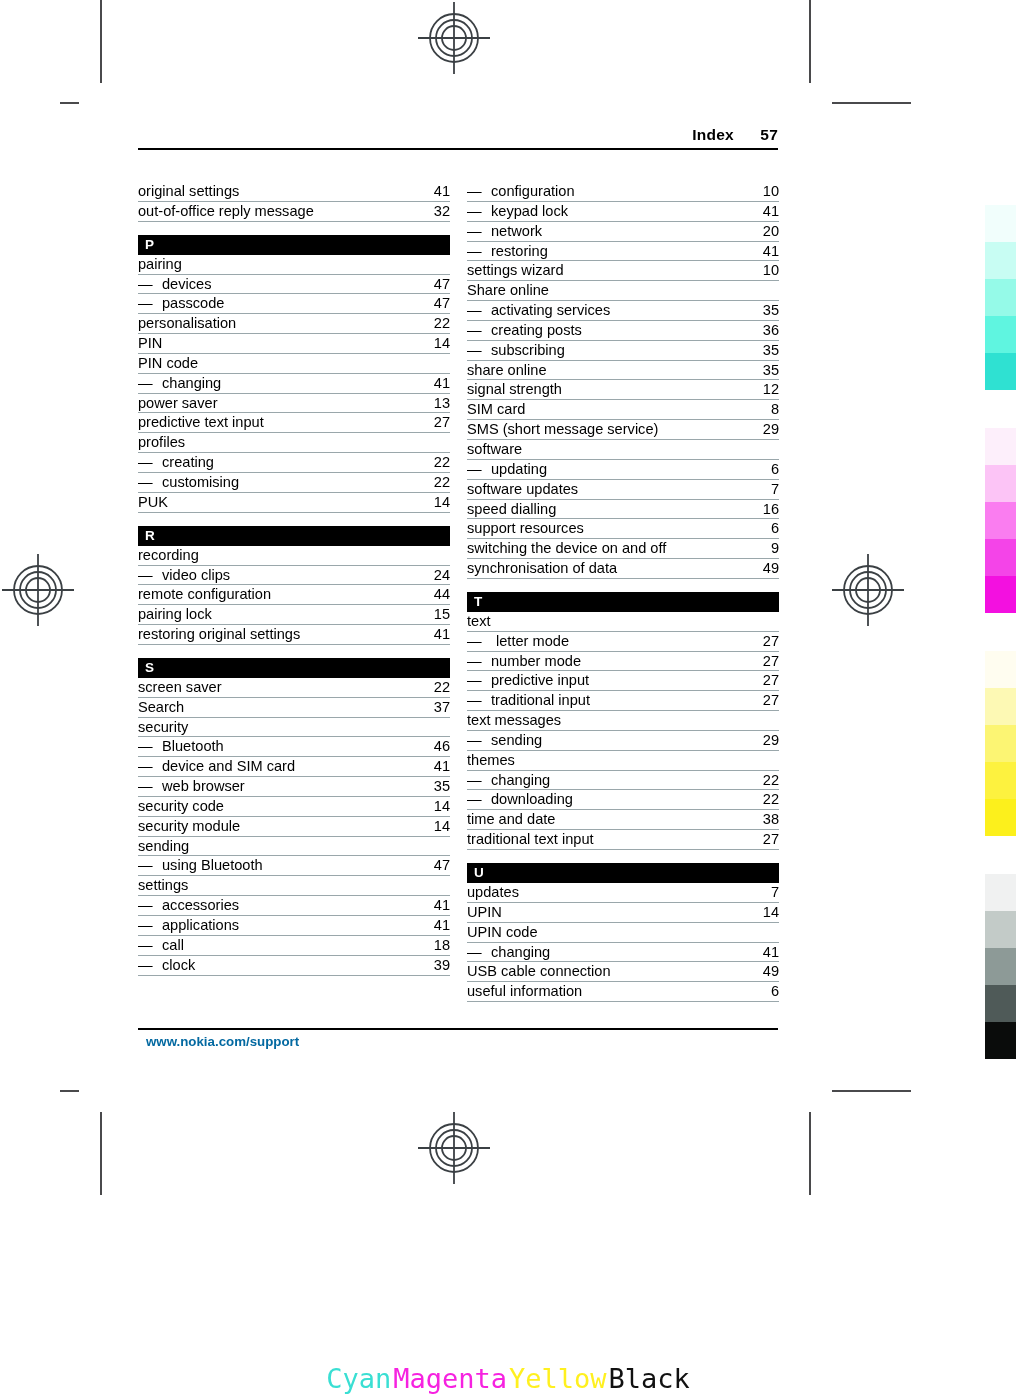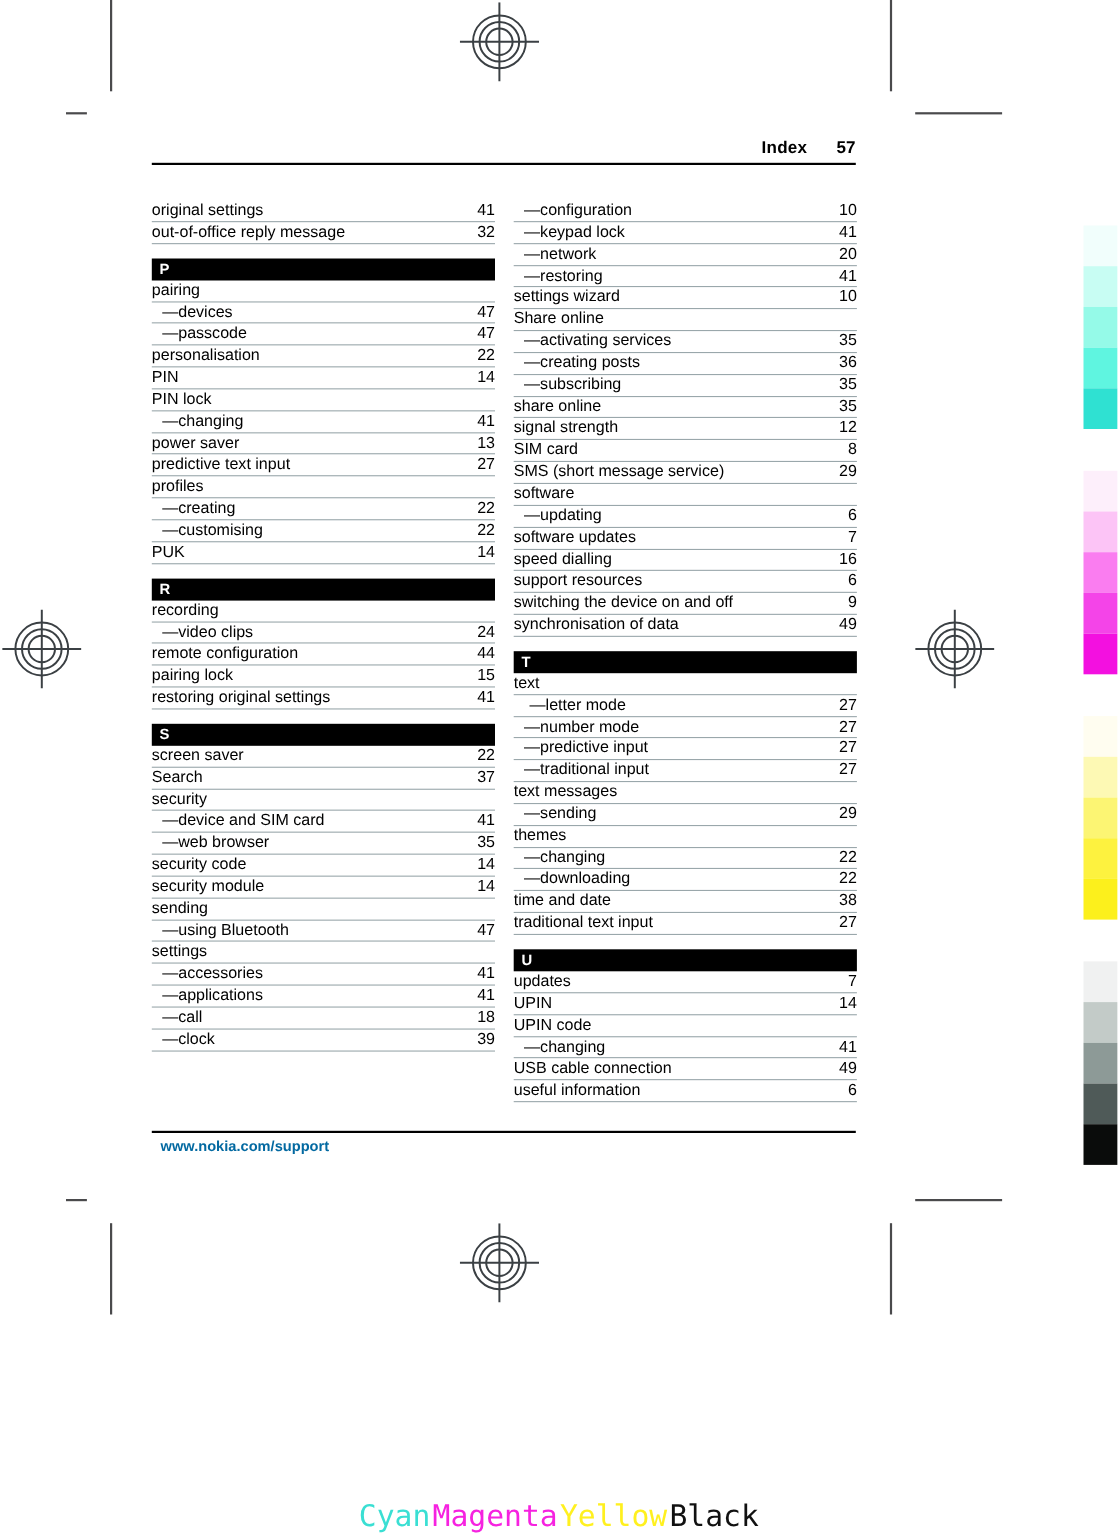--- a/index.html
+++ b/index.html
@@ -27,21 +27,20 @@
     height: 72px;
   }
 
   
   #page {
     position: absolute;
     left: 138px;
     top: 126px;
     width: 640px;
     height: 930px;
-    text-align: right;
   }
 
   
   #header {
     position: relative;
     height: 26px;
   }
   #header .hdr-text {
     position: absolute;
     right: 0;
@@ -268,21 +267,21 @@
         </div>
         <div class="entry">
           <span class="term">personalisation</span>
           <span class="pg">22</span>
         </div>
         <div class="entry">
           <span class="term">PIN</span>
           <span class="pg">14</span>
         </div>
         <div class="entry">
-          <span class="term">PIN lock</span>
+          <span class="term">PIN code</span>
           <span class="pg"></span>
         </div>
         <div class="entry sub">
           <span class="term"><span class="dash">—</span>changing</span>
           <span class="pg">41</span>
         </div>
         <div class="entry">
           <span class="term">power saver</span>
           <span class="pg">13</span>
         </div>
@@ -336,20 +335,24 @@
           <span class="term">screen saver</span>
           <span class="pg">22</span>
         </div>
         <div class="entry">
           <span class="term">Search</span>
           <span class="pg">37</span>
         </div>
         <div class="entry">
           <span class="term">security</span>
           <span class="pg"></span>
+        </div>
+        <div class="entry sub">
+          <span class="term"><span class="dash">—</span>Bluetooth</span>
+          <span class="pg">46</span>
         </div>
         <div class="entry sub">
           <span class="term"><span class="dash">—</span>device and SIM card</span>
           <span class="pg">41</span>
         </div>
         <div class="entry sub">
           <span class="term"><span class="dash">—</span>web browser</span>
           <span class="pg">35</span>
         </div>
         <div class="entry">

